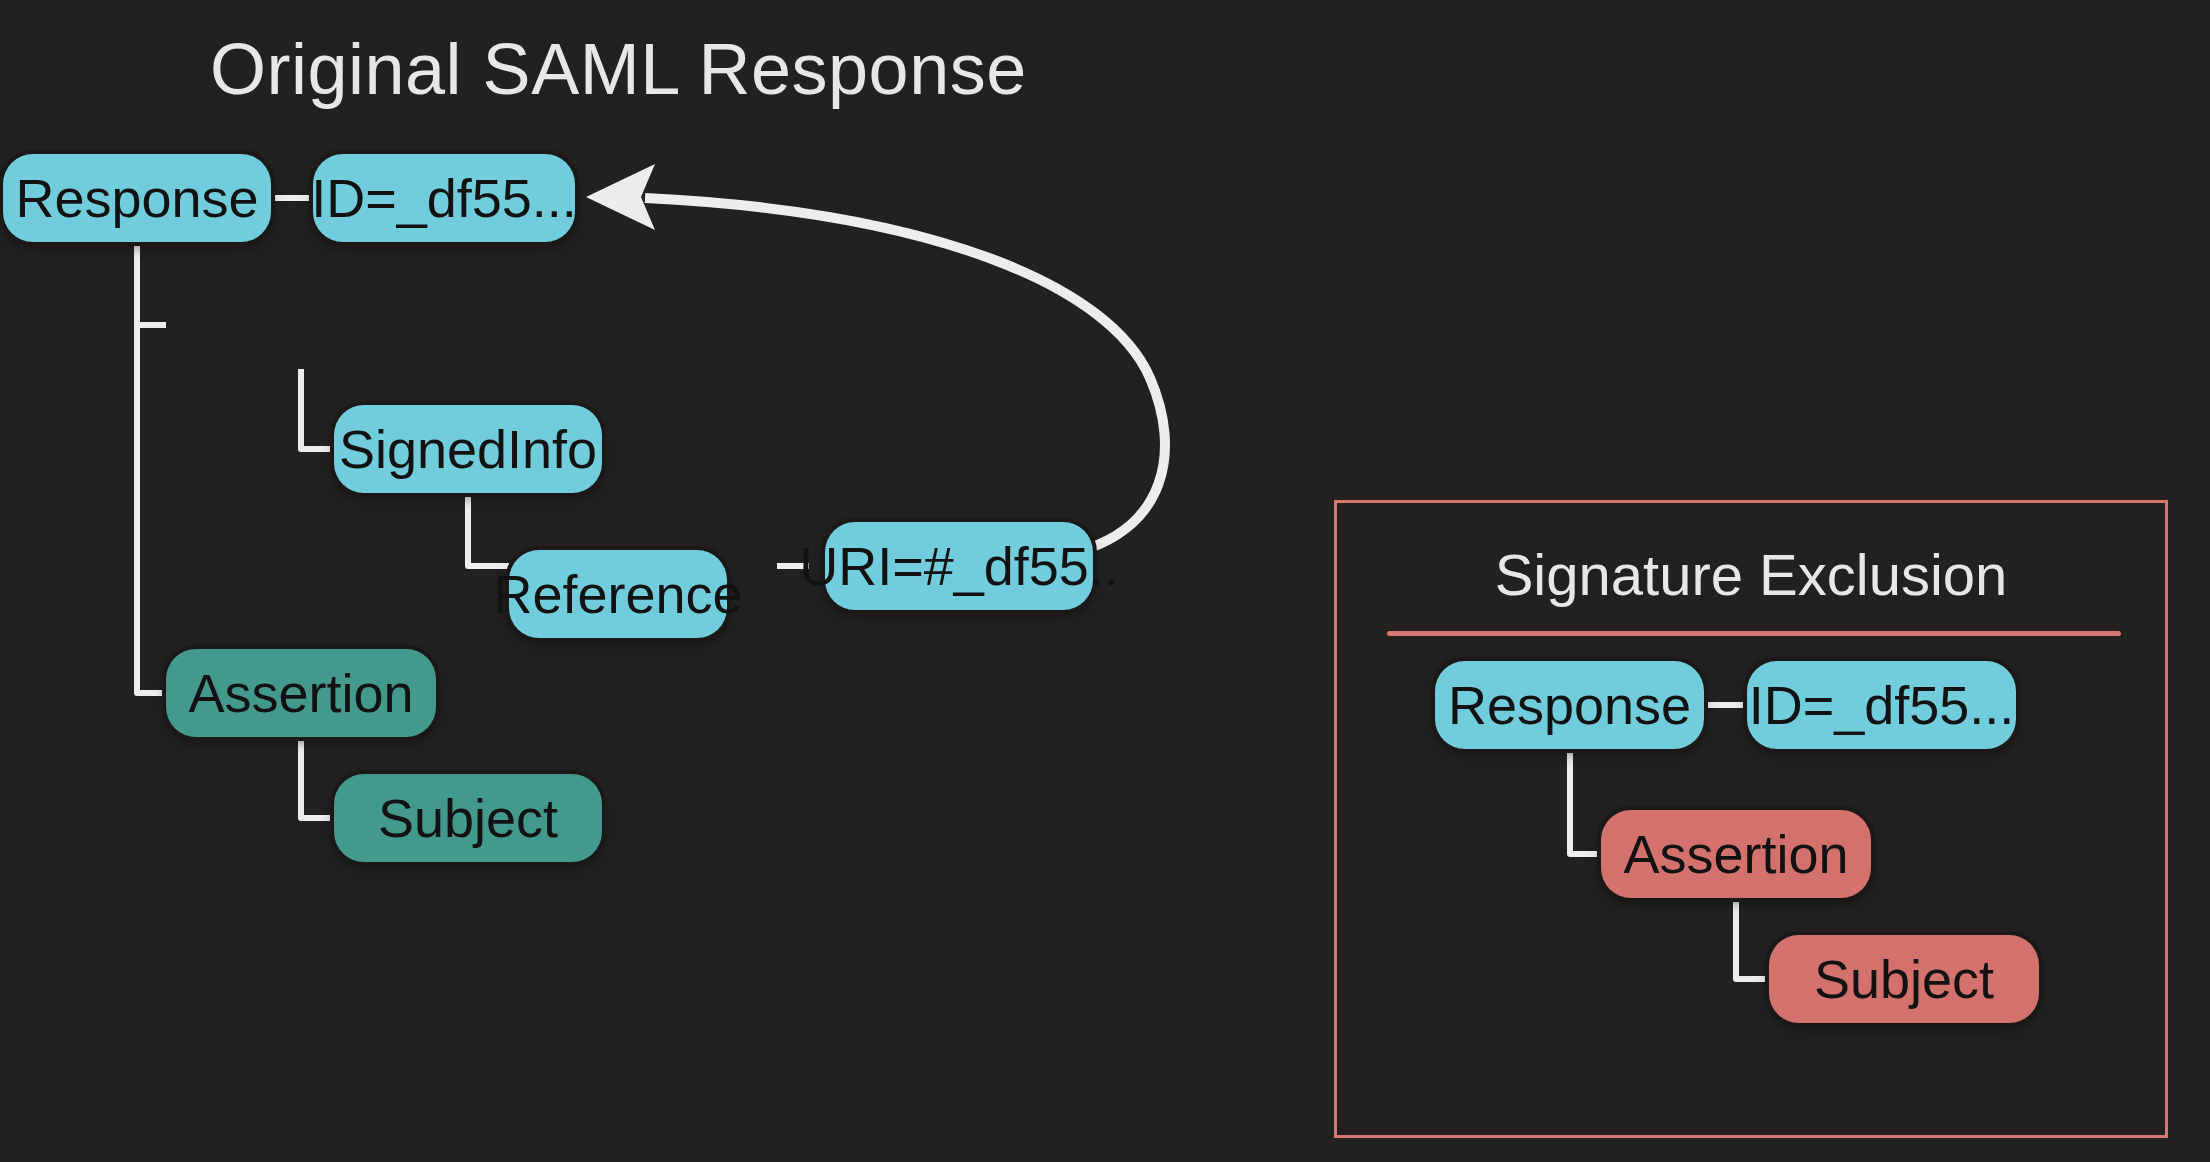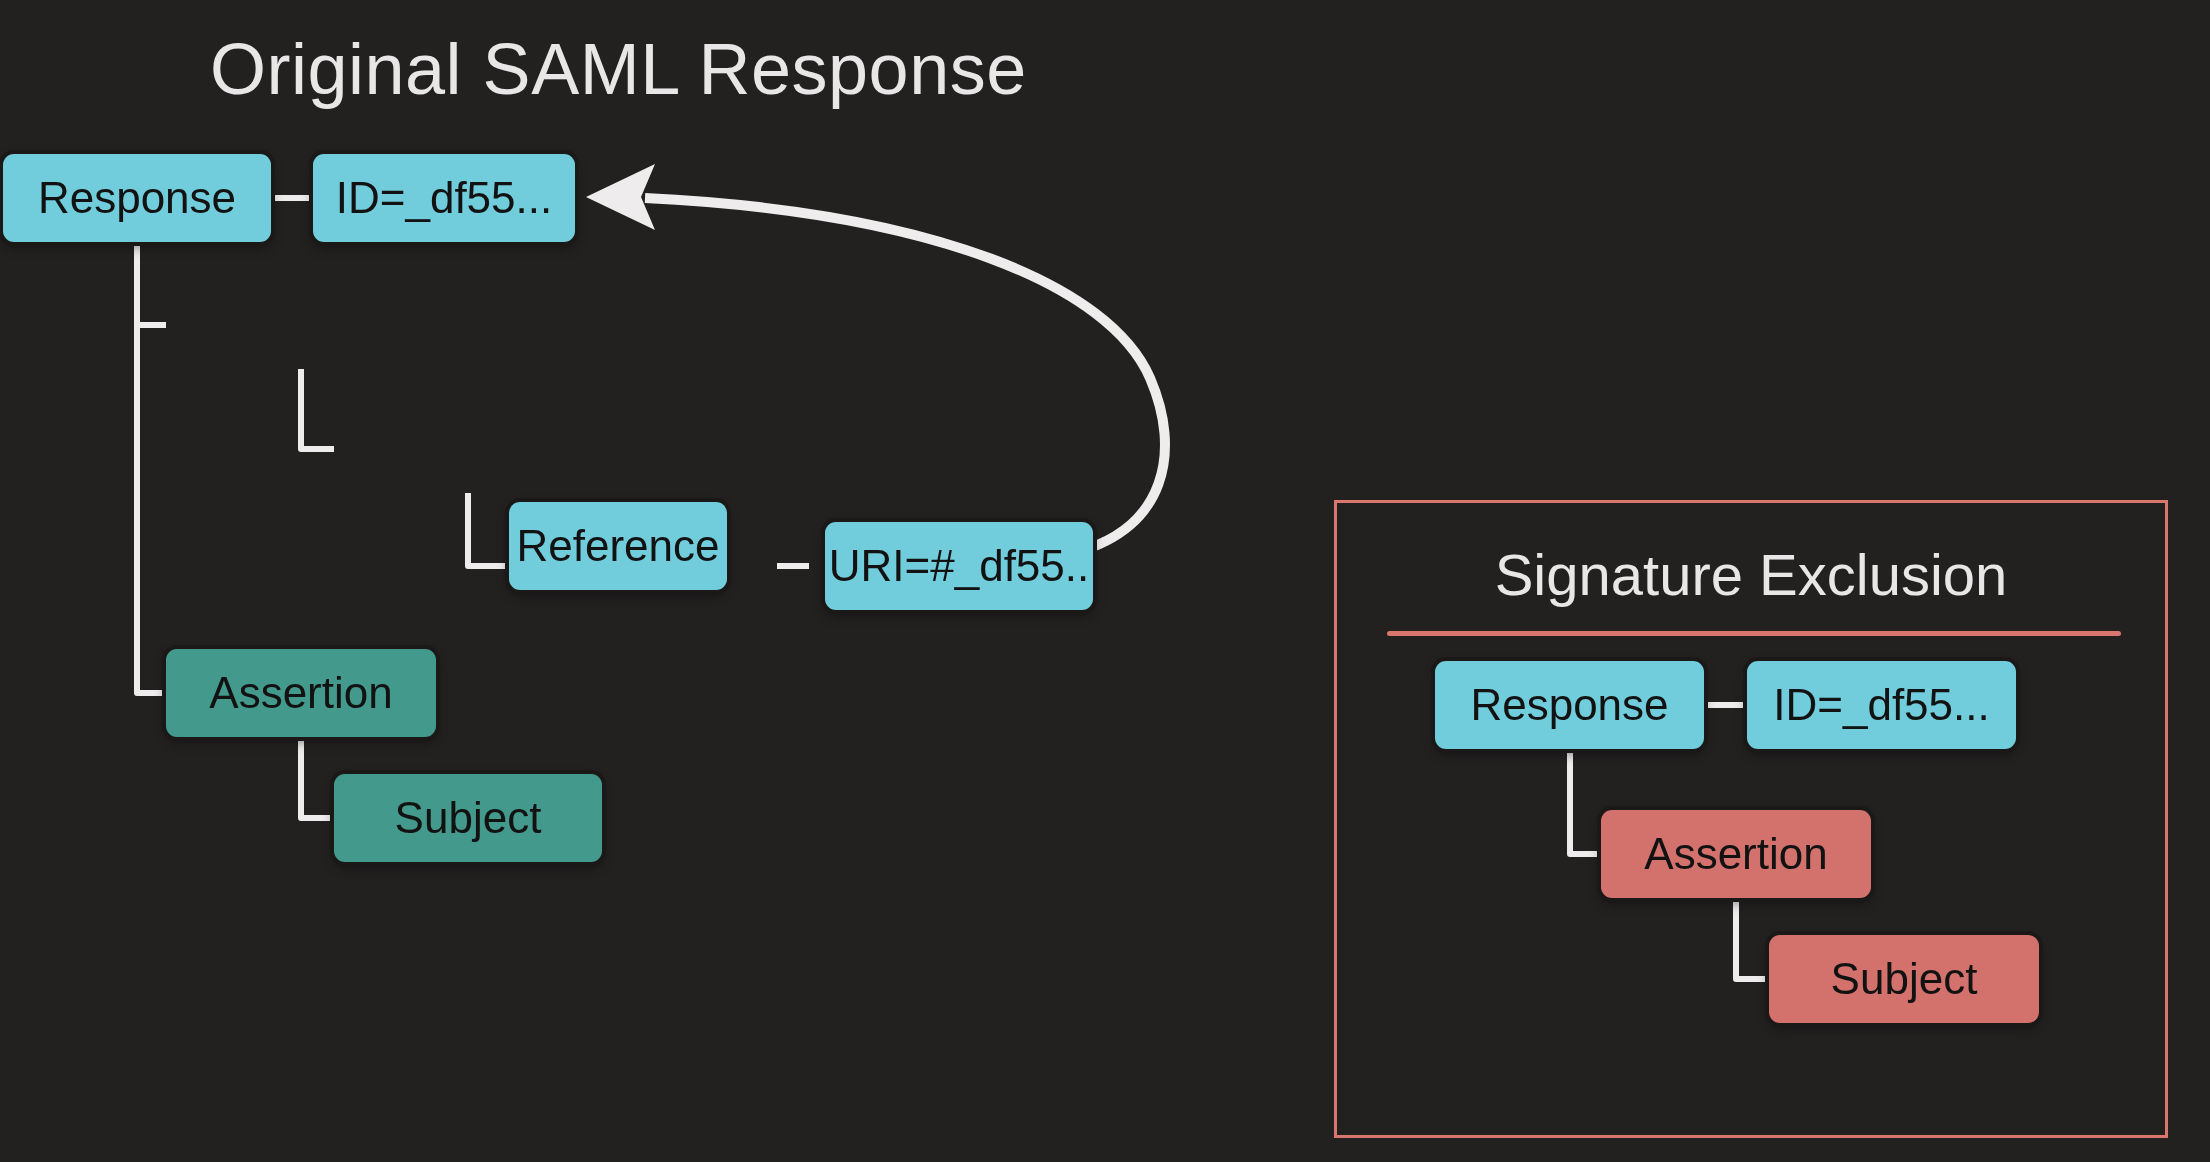--- a/index.html
+++ b/index.html
@@ -27,34 +27,34 @@
 
   .diagram-title{
     position:absolute;color:var(--title-text);
     font-size:72px;letter-spacing:0.5px;white-space:nowrap;
   }
   .left-title{left:210px;top:28px;}
 
   .node{
     position:absolute;height:88px;box-sizing:border-box;
     display:flex;align-items:center;justify-content:center;
-    border-radius:11px;font-size:44px;color:var(--node-text);
+    border-radius:30px;font-size:54px;color:var(--node-text);
     box-shadow:0 0 0 4px #1b1918, 0 5px 12px rgba(0,0,0,.45);
     white-space:nowrap;
   }
   .cyan{background:var(--node-cyan);}
   .teal{background:var(--node-teal);}
   .salmon{background:var(--node-salmon);}
 
   
   .n-response  {left:3px;   top:154px; width:268px;}
   .n-id        {left:313px; top:154px; width:262px;}
   .n-signature {left:166px; top:281px; width:270px;}
   .n-signedinfo{left:334px; top:405px; width:268px;}
-  .n-reference {left:509px; top:502px; width:218px;}
+  .n-reference {left:509px; top:550px; width:218px;}
   .n-uri       {left:809px; top:522px; width:268px;margin-left:16px;}
   .n-assertion {left:166px; top:649px; width:270px;}
   .n-subject   {left:334px; top:774px; width:268px;}
 
   
   .panel{
     position:absolute;left:1334px;top:500px;width:834px;height:638px;
     border:3px solid var(--panel-border);box-sizing:border-box;
   }
   .panel-title{
@@ -90,20 +90,21 @@
     <path class="wire" d="M1736 898 V979 H1769"></path>
 
     <path class="arrow-path" d="M1077 552 C1165 528 1182 452 1150 378 C1110 286 935 212 645 198"></path>
     <polygon class="arrow-head" points="586,197 655,164 641,197 655,230"></polygon>
   </svg>
 
   <div class="diagram-title left-title">Original SAML Response</div>
 
   <div class="node cyan n-response">Response</div>
   <div class="node cyan n-id">ID=_df55...</div>
+  <div class="node cyan n-signedinfo">SignedInfo</div>
   <div class="node cyan n-reference">Reference</div>
   <div class="node cyan n-uri">URI=#_df55..</div>
   <div class="node teal n-assertion">Assertion</div>
   <div class="node teal n-subject">Subject</div>
 
   <div class="panel">
     <div class="panel-title">Signature Exclusion</div>
     <div class="panel-rule"></div>
 
     <div class="node cyan p-response">Response</div>

